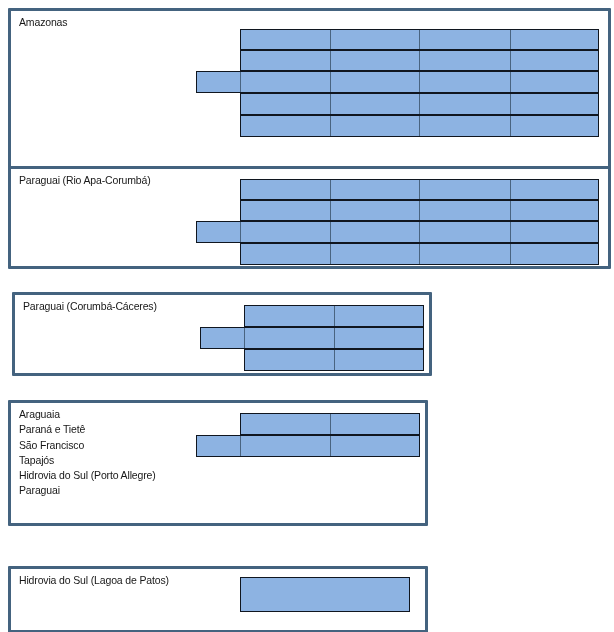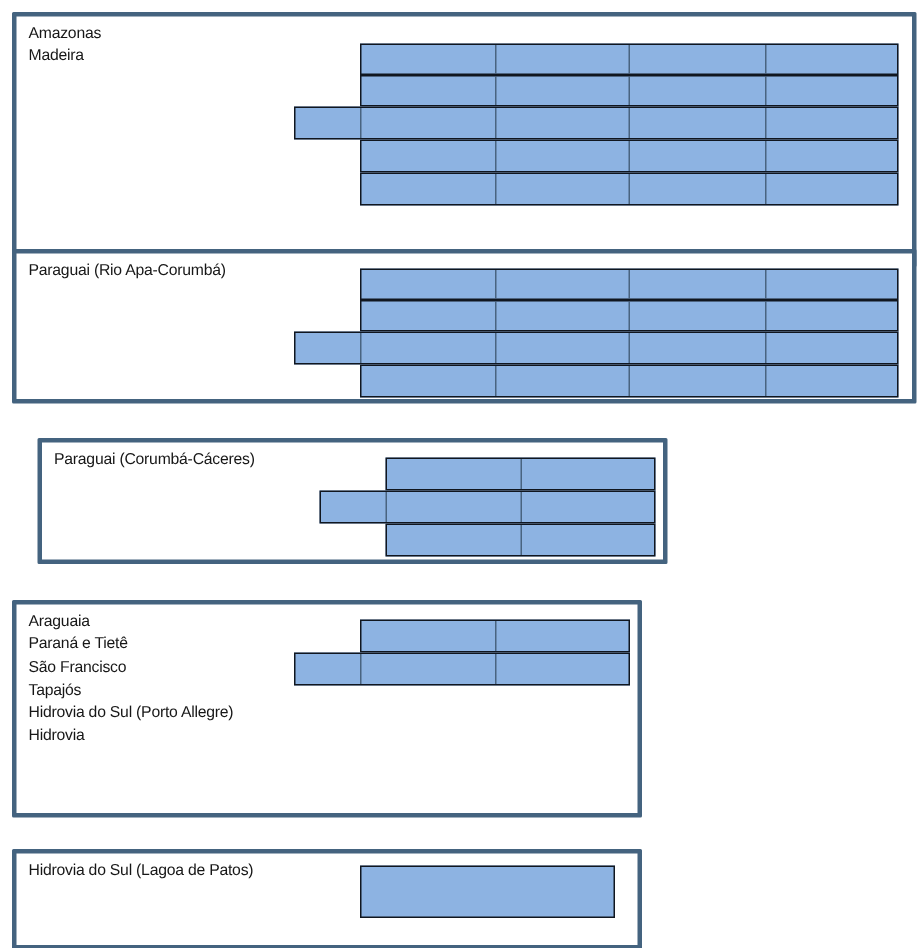--- a/index.html
+++ b/index.html
@@ -62,21 +62,20 @@
     opacity: 0.85;
   }
 </style>
 </head>
 <body>
 
 <div id="stage">
     <div class="panel" style="left: 8px; top: 8px; width: 603px; height: 170px;">
       <div class="labels">
         <div class="label">Amazonas</div>
-        <div class="label">Madeira</div>
       </div>
       <div class="bars">
         <div class="bar" style="left: 229px; top: 18px; width: 359px; height: 21px;">
           <div class="divider" style="left: 89px; top: 0px; bottom: 0px;"></div>
           <div class="divider" style="left: 178px; top: 0px; bottom: 0px;"></div>
           <div class="divider" style="left: 269px; top: 0px; bottom: 0px;"></div>
         </div>
         <div class="bar" style="left: 229px; top: 39px; width: 359px; height: 21px;">
           <div class="divider" style="left: 89px; top: 0px; bottom: 0px;"></div>
           <div class="divider" style="left: 178px; top: 0px; bottom: 0px;"></div>
@@ -121,45 +120,45 @@
           <div class="divider" style="left: 313px; top: 0px; bottom: 0px;"></div>
           <div class="divider" style="left: 43px; top: 0px; bottom: 0px;"></div>
         </div>
         <div class="bar" style="left: 229px; top: 74px; width: 359px; height: 22px;">
           <div class="divider" style="left: 89px; top: 0px; bottom: 0px;"></div>
           <div class="divider" style="left: 178px; top: 0px; bottom: 0px;"></div>
           <div class="divider" style="left: 269px; top: 0px; bottom: 0px;"></div>
         </div>
       </div>
     </div>
-    <div class="panel" style="left: 25px; top: 292px; width: 420px; height: 84px;">
+    <div class="panel" style="left: 12px; top: 292px; width: 420px; height: 84px;">
       <div class="labels">
         <div class="label">Paraguai (Corumbá-Cáceres)</div>
       </div>
       <div class="bars">
         <div class="bar" style="left: 229px; top: 10px; width: 180px; height: 22px;">
           <div class="divider" style="left: 89px; top: 0px; bottom: 0px;"></div>
         </div>
         <div class="bar" style="left: 185px; top: 32px; width: 224px; height: 22px;">
           <div class="divider" style="left: 133px; top: 0px; bottom: 0px;"></div>
           <div class="divider" style="left: 43px; top: 0px; bottom: 0px;"></div>
         </div>
         <div class="bar" style="left: 229px; top: 54px; width: 180px; height: 22px;">
           <div class="divider" style="left: 89px; top: 0px; bottom: 0px;"></div>
         </div>
       </div>
     </div>
-    <div class="panel" style="left: 8px; top: 400px; width: 420px; height: 145px;">
+    <div class="panel" style="left: 8px; top: 400px; width: 420px; height: 126px;">
       <div class="labels">
         <div class="label">Araguaia</div>
         <div class="label">Paraná e Tietê</div>
         <div class="label">São Francisco</div>
         <div class="label">Tapajós</div>
         <div class="label">Hidrovia do Sul (Porto  Allegre)</div>
-        <div class="label">Hidrovia</div>
+        <div class="label">Paraguai</div>
       </div>
       <div class="bars">
         <div class="bar" style="left: 229px; top: 10px; width: 180px; height: 22px;">
           <div class="divider" style="left: 89px; top: 0px; bottom: 0px;"></div>
         </div>
         <div class="bar" style="left: 185px; top: 32px; width: 224px; height: 22px;">
           <div class="divider" style="left: 133px; top: 0px; bottom: 0px;"></div>
           <div class="divider" style="left: 43px; top: 0px; bottom: 0px;"></div>
         </div>
       </div>

